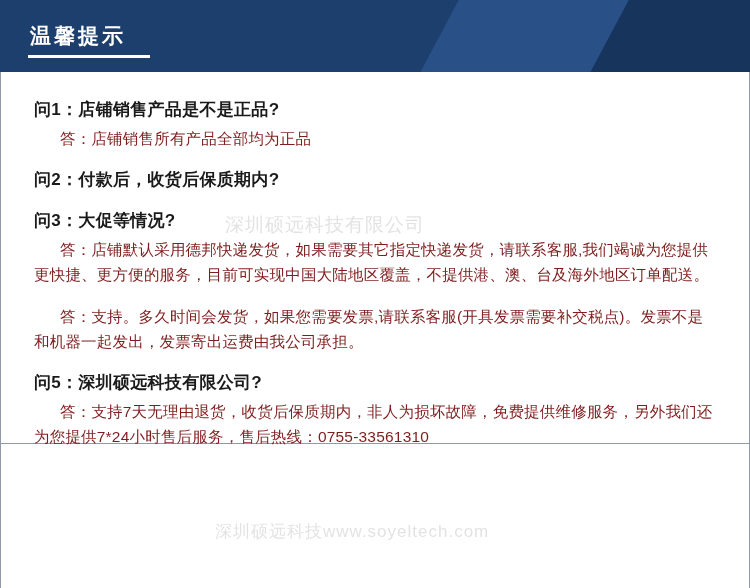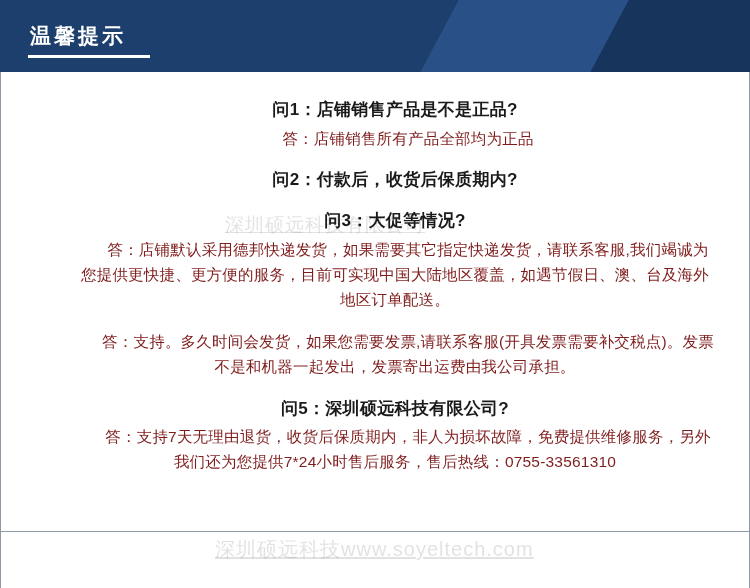--- a/index.html
+++ b/index.html
@@ -9,24 +9,23 @@
   body {
     width: 750px;
     height: 588px;
     background: #ffffff;
     font-family: "Liberation Sans", sans-serif;
     overflow: hidden;
   }
   .page {
     position: relative;
     width: 750px;
-    height: 532px;
+    height: 444px;
     background: #ffffff;
     box-sizing: border-box;
-    text-align: center;
   }
   
   .header {
     position: relative;
     width: 750px;
     height: 72px;
     background: #1d3f6e;
     overflow: hidden;
   }
   .header .diag1 {
@@ -71,21 +70,20 @@
   
   .content {
     position: relative;
     padding: 26px 34px 0 34px;
     box-sizing: border-box;
   }
   .qa {
     margin-bottom: 17px;
     position: relative;
     z-index: 2;
-    margin-left: 40px;
   }
   .q {
     font-size: 17px;
     font-weight: bold;
     color: #1a1a1a;
     line-height: 1.45;
     margin: 0 0 3px 0;
     letter-spacing: 0.3px;
   }
   .a {
@@ -99,24 +97,23 @@
   
   .wm {
     position: absolute;
     color: rgba(150, 150, 150, 0.28);
     font-size: 19px;
     letter-spacing: 1px;
     pointer-events: none;
     user-select: none;
     z-index: 1;
     white-space: nowrap;
-    text-decoration: underline;
   }
   .wm-1 { left: 225px; top: 140px; }
-  .wm-2 { left: 215px; top: 464px; font-size: 20px; }
+  .wm-2 { left: 215px; top: 448px; font-size: 17px; }
   
   .frame-line {
     position: absolute;
     background: #8f9aa6;
   }
   .left-line  { left: 0;   top: 72px; width: 1px; height: 516px; }
   .right-line { right: 0;  top: 72px; width: 1px; height: 516px; }
   .bottom-line{ left: 0;   bottom: 0; width: 750px; height: 1px; }
 </style>
 </head>
@@ -144,21 +141,21 @@
       <p class="q">问1：店铺销售产品是不是正品?</p>
       <p class="a">答：店铺销售所有产品全部均为正品</p>
     </div>
 
     <div class="qa">
       <p class="q">问2：付款后，收货后保质期内?</p>
     </div>
 
     <div class="qa">
       <p class="q">问3：大促等情况?</p>
-      <p class="a">答：店铺默认采用德邦快递发货，如果需要其它指定快递发货，请联系客服,我们竭诚为您提供更快捷、更方便的服务，目前可实现中国大陆地区覆盖，如遇节假日、澳、台及海外地区订单配送。</p>
+      <p class="a">答：店铺默认采用德邦快递发货，如果需要其它指定快递发货，请联系客服,我们竭诚为您提供更快捷、更方便的服务，目前可实现中国大陆地区覆盖，不提供港、澳、台及海外地区订单配送。</p>
     </div>
 
     <div class="qa">
       <p class="a">答：支持。多久时间会发货，如果您需要发票,请联系客服(开具发票需要补交税点)。发票不是和机器一起发出，发票寄出运费由我公司承担。</p>
     </div>
 
     <div class="qa">
       <p class="q">问5：深圳硕远科技有限公司?</p>
       <p class="a">答：支持7天无理由退货，收货后保质期内，非人为损坏故障，免费提供维修服务，另外我们还为您提供7*24小时售后服务，售后热线：0755-33561310</p>
     </div>

